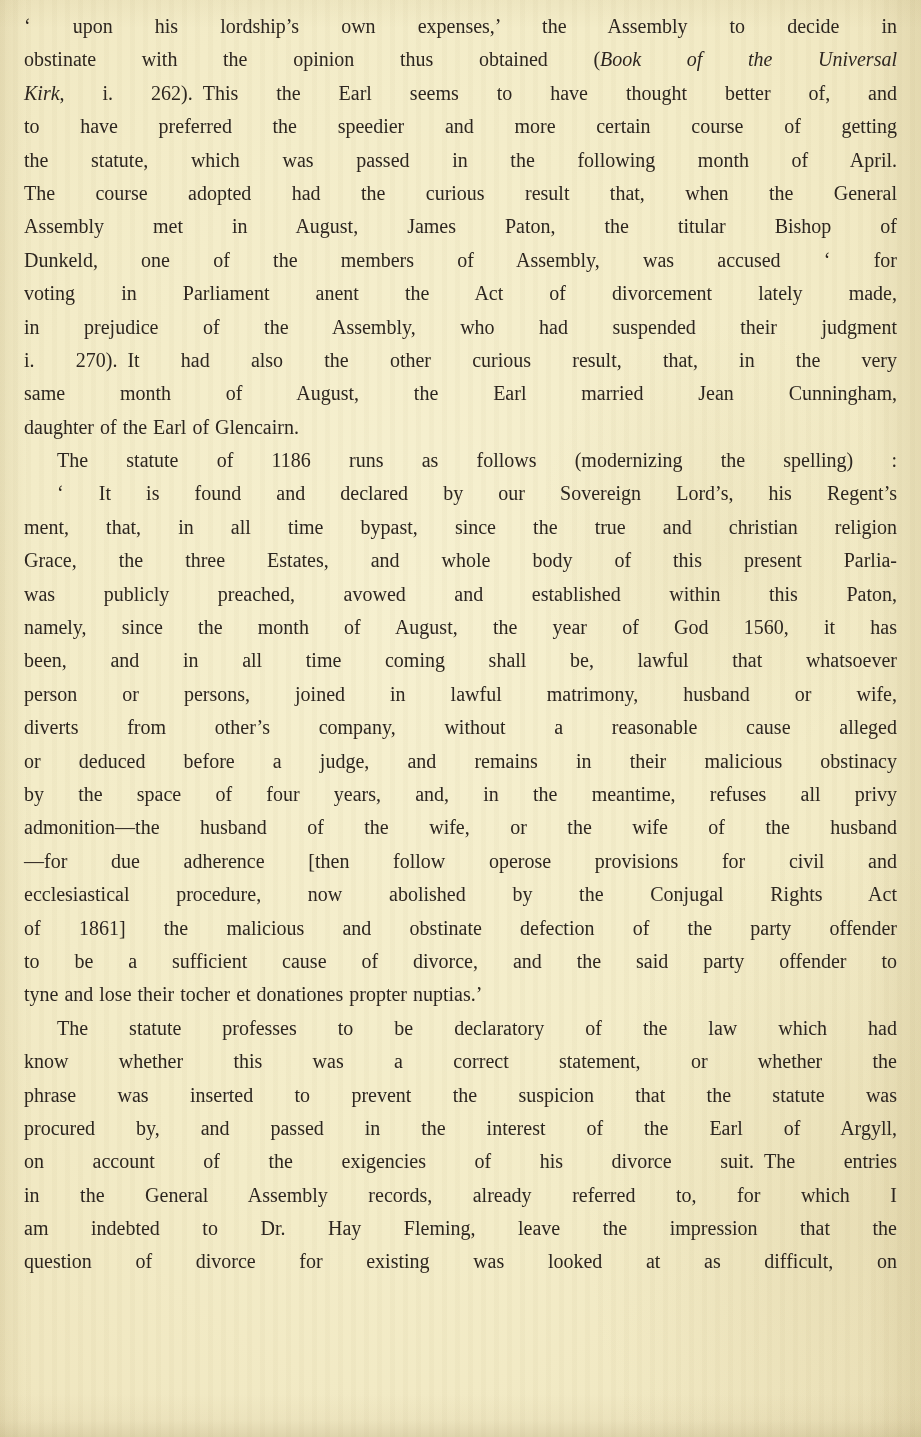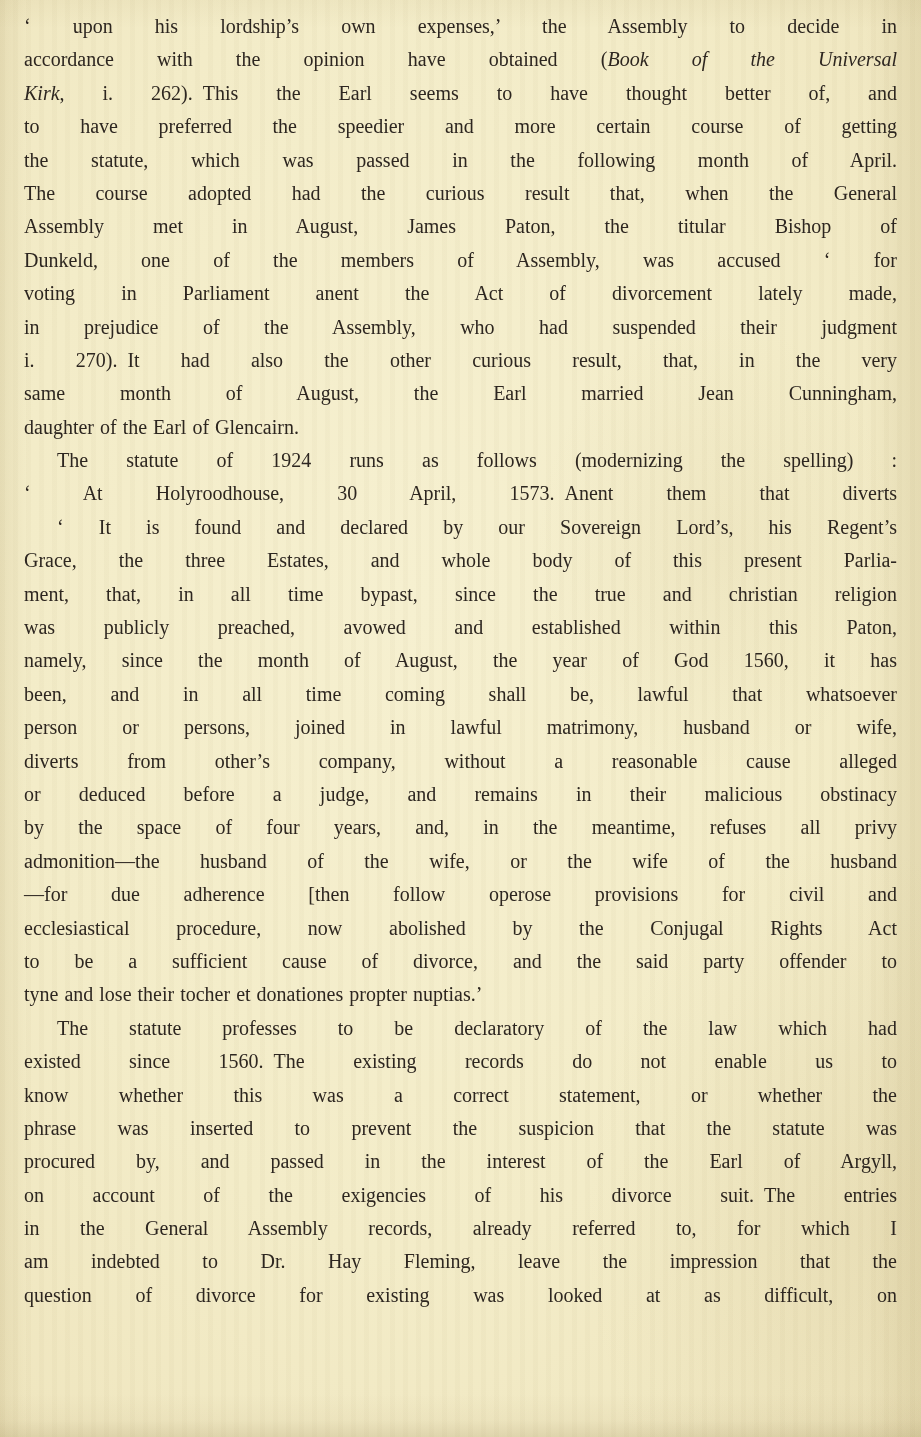--- a/index.html
+++ b/index.html
@@ -48,51 +48,50 @@
   .italic {
     font-style: italic;
   }
 </style>
 </head>
 <body>
 
 <div class="page">
   <div class="text-block">
       <div class="line"><span class="">‘ upon his lordship’s own expenses,’ the Assembly to decide in</span></div>
-      <div class="line"><span class="">accordance with the opinion have obtained (</span><span class="italic">Book of the Universal</span></div>
+      <div class="line"><span class="">obstinate with the opinion thus obtained (</span><span class="italic">Book of the Universal</span></div>
       <div class="line"><span class="italic">Kirk</span><span class="">, i. 262). This the Earl seems to have thought better of, and</span></div>
       <div class="line"><span class="">to have preferred the speedier and more certain course of getting</span></div>
       <div class="line"><span class="">the statute, which was passed in the following month of April.</span></div>
       <div class="line"><span class="">The course adopted had the curious result that, when the General</span></div>
       <div class="line"><span class="">Assembly met in August, James Paton, the titular Bishop of</span></div>
       <div class="line"><span class="">Dunkeld, one of the members of Assembly, was accused ‘ for</span></div>
       <div class="line"><span class="">voting in Parliament anent the Act of divorcement lately made,</span></div>
       <div class="line"><span class="">in prejudice of the Assembly, who had suspended their judgment</span></div>
       <div class="line"><span class="">i. 270). It had also the other curious result, that, in the very</span></div>
       <div class="line"><span class="">same month of August, the Earl married Jean Cunningham,</span></div>
       <div class="line last"><span class="">daughter of the Earl of Glencairn.</span></div>
-      <div class="line indent"><span class="">The statute of 1924 runs as follows (modernizing the spelling) :</span></div>
-      <div class="line"><span class="">‘ At Holyroodhouse, 30 April, 1573. Anent them that diverts</span></div>
+      <div class="line indent"><span class="">The statute of 1186 runs as follows (modernizing the spelling) :</span></div>
       <div class="line indent"><span class="">‘ It is found and declared by our Sovereign Lord’s, his Regent’s</span></div>
+      <div class="line"><span class="">ment, that, in all time bypast, since the true and christian religion</span></div>
       <div class="line"><span class="">Grace, the three Estates, and whole body of this present Parlia-</span></div>
-      <div class="line"><span class="">ment, that, in all time bypast, since the true and christian religion</span></div>
       <div class="line"><span class="">was publicly preached, avowed and established within this Paton,</span></div>
       <div class="line"><span class="">namely, since the month of August, the year of God 1560, it has</span></div>
       <div class="line"><span class="">been, and in all time coming shall be, lawful that whatsoever</span></div>
       <div class="line"><span class="">person or persons, joined in lawful matrimony, husband or wife,</span></div>
       <div class="line"><span class="">diverts from other’s company, without a reasonable cause alleged</span></div>
       <div class="line"><span class="">or deduced before a judge, and remains in their malicious obstinacy</span></div>
       <div class="line"><span class="">by the space of four years, and, in the meantime, refuses all privy</span></div>
       <div class="line"><span class="">admonition—the husband of the wife, or the wife of the husband</span></div>
       <div class="line"><span class="">—for due adherence [then follow operose provisions for civil and</span></div>
       <div class="line"><span class="">ecclesiastical procedure, now abolished by the Conjugal Rights Act</span></div>
+      <div class="line"><span class="">of 1861] the malicious and obstinate defection of the party offender</span></div>
       <div class="line"><span class="">to be a sufficient cause of divorce, and the said party offender to</span></div>
       <div class="line last"><span class="">tyne and lose their tocher et donationes propter nuptias.’</span></div>
       <div class="line indent"><span class="">The statute professes to be declaratory of the law which had</span></div>
-      <div class="line"><span class="">existed since 1560. The existing records do not enable us to</span></div>
       <div class="line"><span class="">know whether this was a correct statement, or whether the</span></div>
       <div class="line"><span class="">phrase was inserted to prevent the suspicion that the statute was</span></div>
       <div class="line"><span class="">procured by, and passed in the interest of the Earl of Argyll,</span></div>
       <div class="line"><span class="">on account of the exigencies of his divorce suit. The entries</span></div>
       <div class="line"><span class="">in the General Assembly records, already referred to, for which I</span></div>
       <div class="line"><span class="">am indebted to Dr. Hay Fleming, leave the impression that the</span></div>
       <div class="line"><span class="">question of divorce for existing was looked at as difficult, on</span></div>
     </div>
 </div>
 

